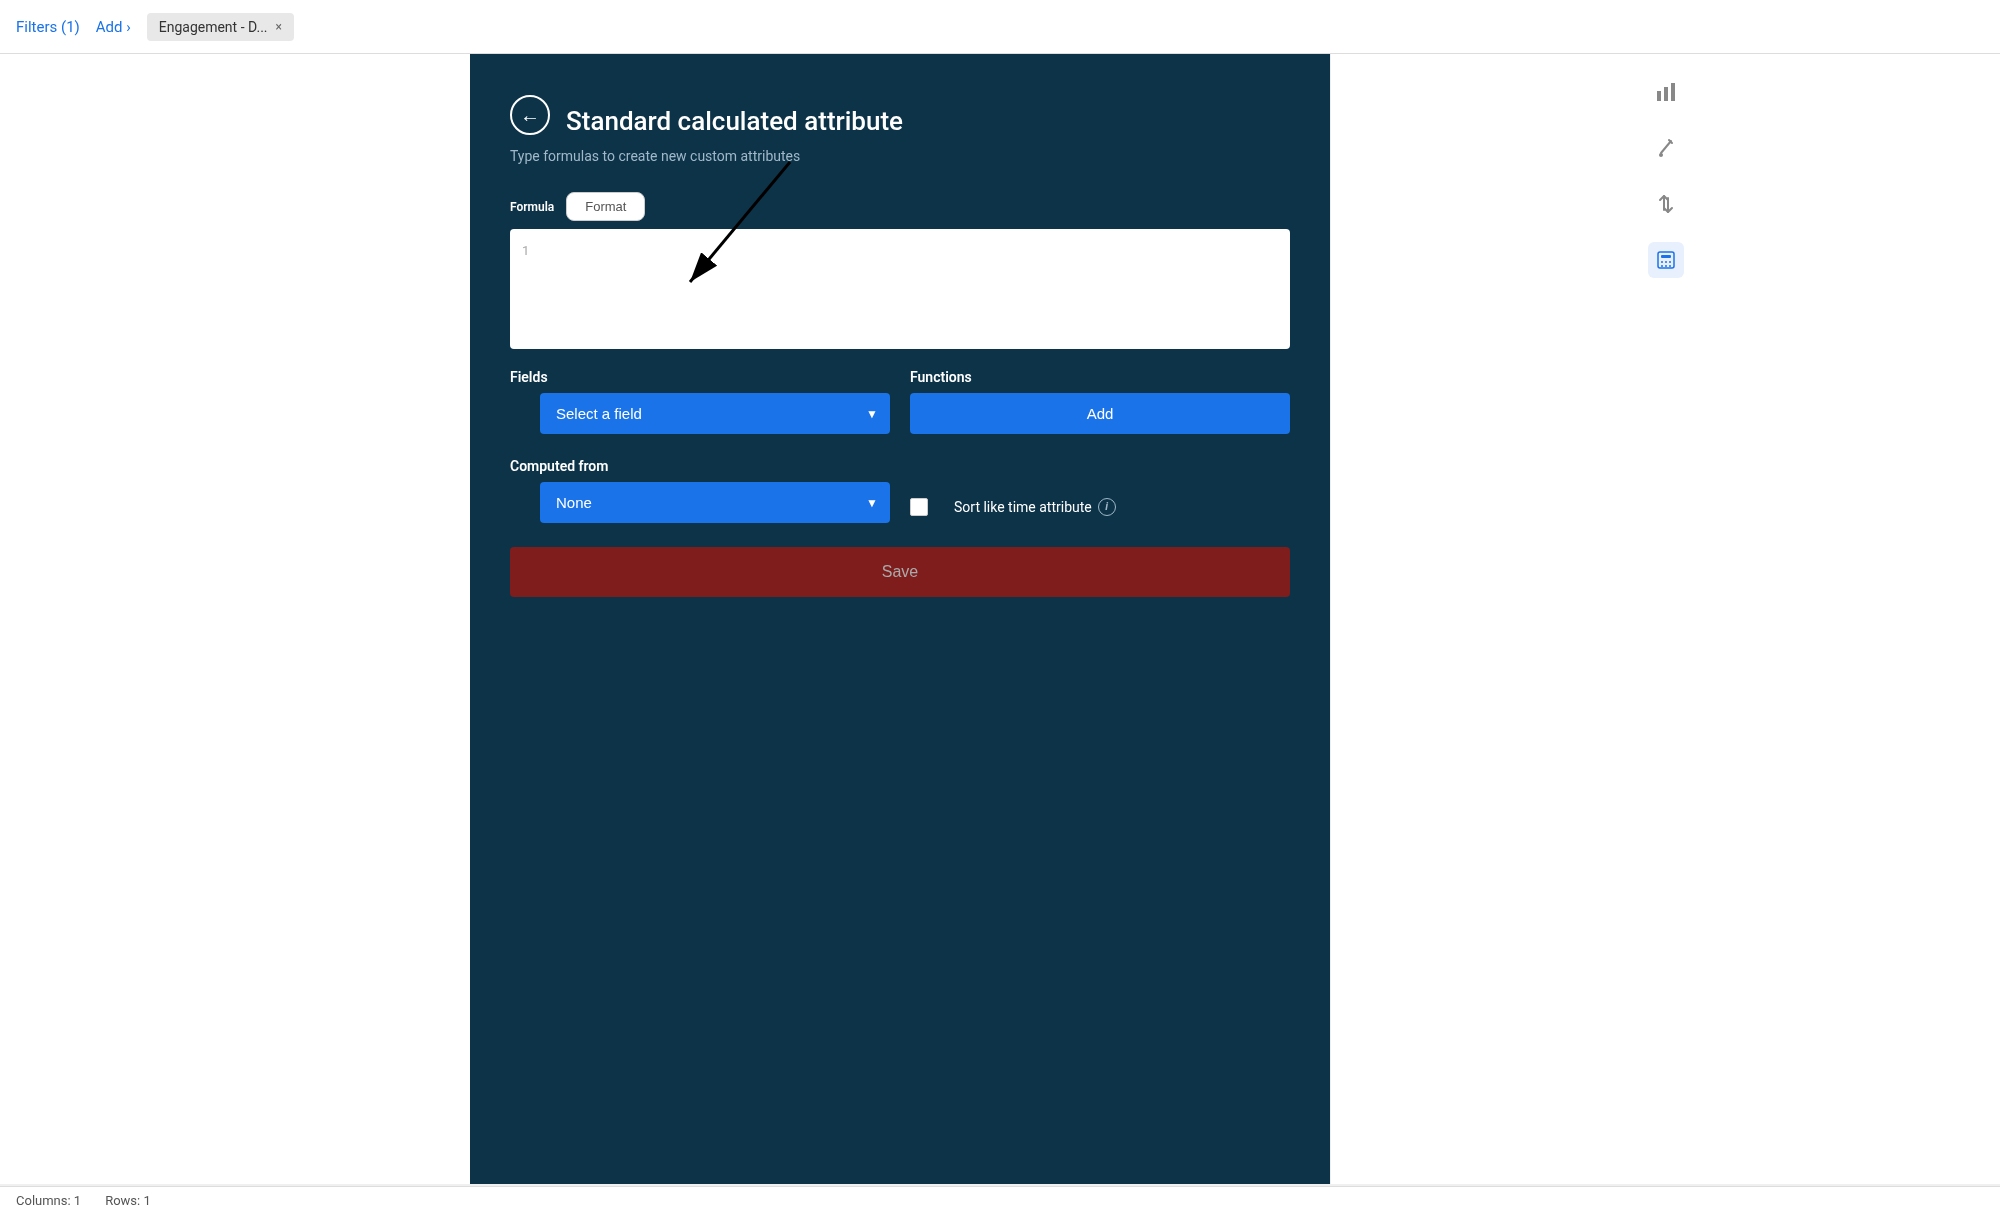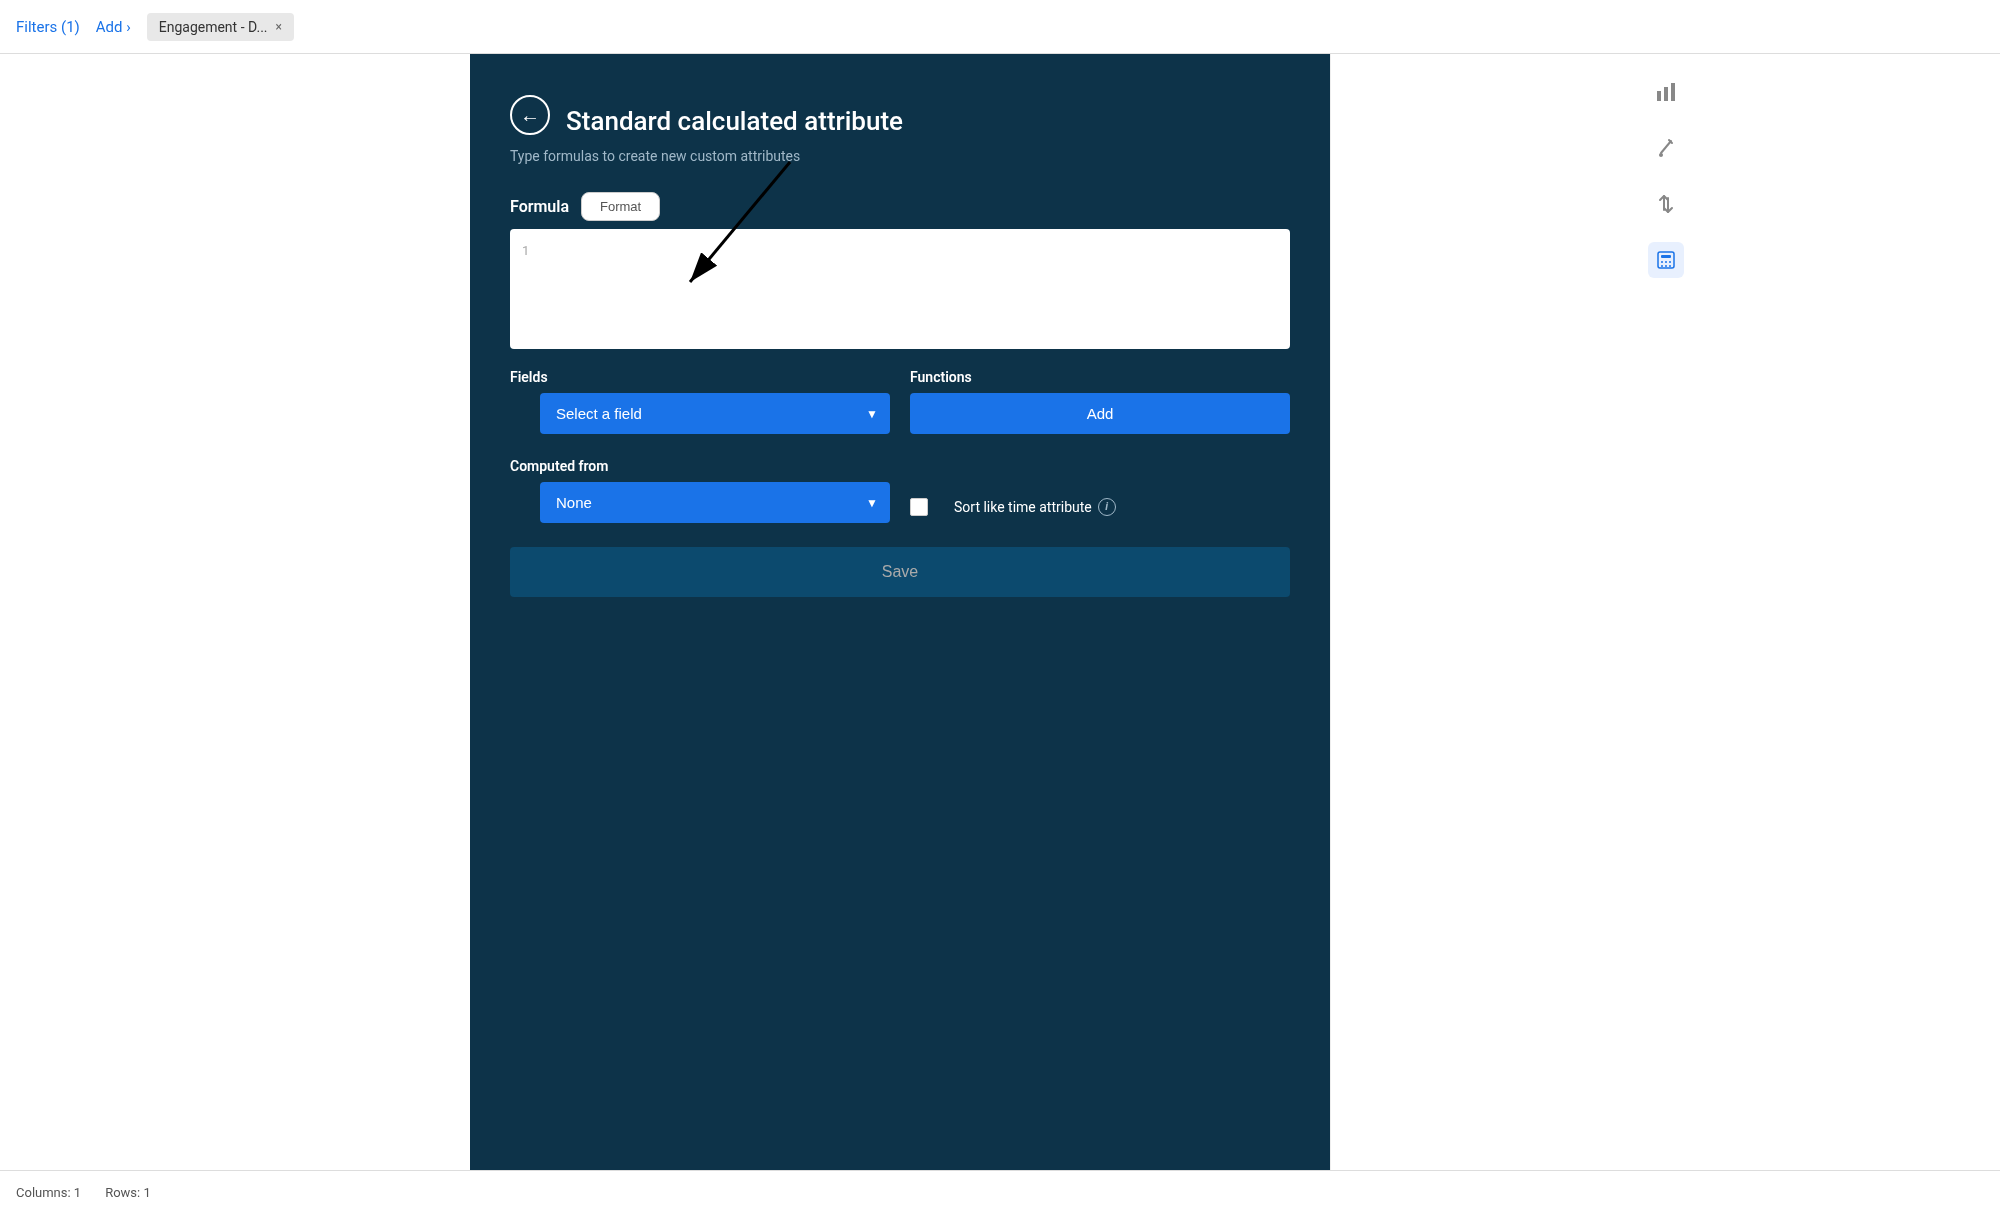--- a/index.html
+++ b/index.html
@@ -171,21 +171,21 @@
       margin-bottom: 20px;
     }
     .formula-tabs-row {
       display: flex;
       align-items: center;
       gap: 12px;
       margin-bottom: 8px;
     }
     .formula-label {
       color: #fff;
-      font-size: 16px;
+      font-size: 12px;
       font-weight: 600;
     }
     .tab-btn {
       padding: 6px 18px;
       border-radius: 8px;
       font-size: 13px;
       cursor: pointer;
       border: 1px solid transparent;
     }
     .tab-btn.active {
@@ -324,21 +324,21 @@
       border: 1.5px solid #a0b8c8;
       color: #a0b8c8;
       font-size: 11px;
       font-style: italic;
       font-weight: bold;
     }
 
     
     .save-btn {
       width: 100%;
-      background: #0c4a6e;
+      background: #7f1d1d;
       color: #aaa;
       border: none;
       border-radius: 4px;
       padding: 16px;
       font-size: 16px;
       text-align: center;
       cursor: not-allowed;
     }
 
     
@@ -346,21 +346,21 @@
       position: absolute;
       top: 0;
       left: 0;
       width: 100%;
       height: 100%;
       pointer-events: none;
     }
 
     
     .status-bar {
-      height: 44px;
+      height: 28px;
       background: #fff;
       border-top: 1px solid #ddd;
       display: flex;
       align-items: center;
       padding: 0 16px;
       gap: 24px;
       font-size: 13px;
       color: #555;
       position: absolute;
       bottom: 0;

